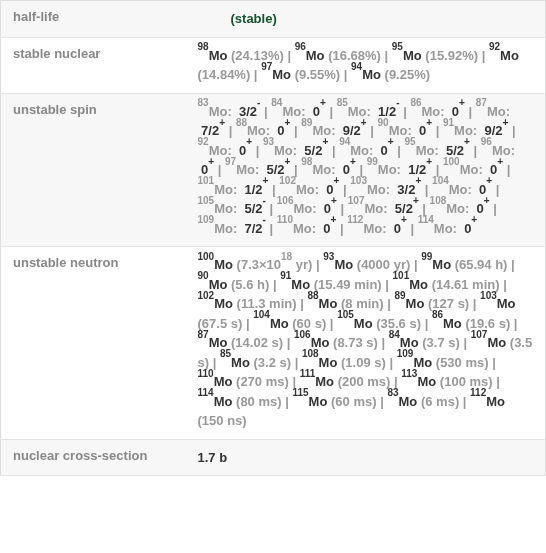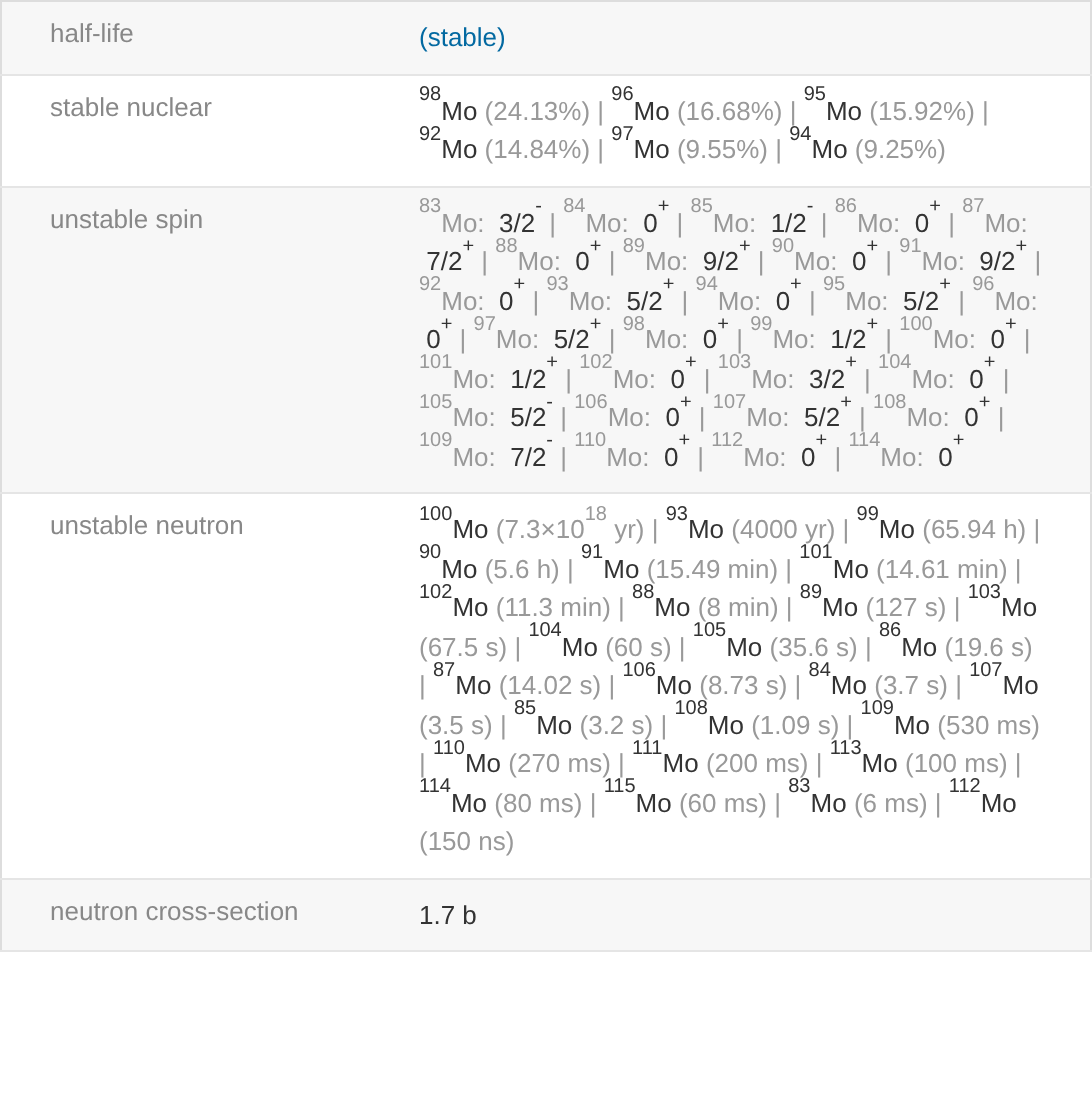--- a/index.html
+++ b/index.html
@@ -14,34 +14,35 @@
       display: table;
       width: 100%;
       border-collapse: collapse;
       border: 1px solid #ddd;
     }
     .row { display: table-row; }
     .row:nth-child(odd) { background: #f7f7f7; }
     .row:nth-child(even) { background: #fff; }
     .cell-label, .cell-value {
       display: table-cell;
-      padding: 8px 24px;
+      padding: 8px 12px;
       vertical-align: top;
       border-bottom: 1px solid #e5e5e5;
+      font-weight: bold;
     }
     .cell-label {
       width: 185px;
       color: #888;
       font-size: 13px;
     }
     .cell-value {
       color: #333;
       line-height: 1.5;
     }
-    .stable { color: #0369a1; }
+    .stable { color: #14532d; margin-left: 33px; }
     .grey { color: #999; }
     .black { color: #333; }
     sup { font-size: 10px; line-height: 0; position: relative; top: -0.4em; }
     .sep { color: #999; }
   </style>
 </head>
 <body>
 
 <div class="table" id="tbl">
     <div class="row">
@@ -54,16 +55,16 @@
     </div>
     <div class="row">
       <div class="cell-label">unstable spin</div>
       <div class="cell-value"><span><span class="grey"><sup>83</sup>Mo: </span><span class="black">&nbsp;3/2<sup>-</sup></span></span><span class="sep"> | </span><span><span class="grey"><sup>84</sup>Mo: </span><span class="black">&nbsp;0<sup>+</sup></span></span><span class="sep"> | </span><span><span class="grey"><sup>85</sup>Mo: </span><span class="black">&nbsp;1/2<sup>-</sup></span></span><span class="sep"> | </span><span><span class="grey"><sup>86</sup>Mo: </span><span class="black">&nbsp;0<sup>+</sup></span></span><span class="sep"> | </span><span><span class="grey"><sup>87</sup>Mo: </span><span class="black">&nbsp;7/2<sup>+</sup></span></span><span class="sep"> | </span><span><span class="grey"><sup>88</sup>Mo: </span><span class="black">&nbsp;0<sup>+</sup></span></span><span class="sep"> | </span><span><span class="grey"><sup>89</sup>Mo: </span><span class="black">&nbsp;9/2<sup>+</sup></span></span><span class="sep"> | </span><span><span class="grey"><sup>90</sup>Mo: </span><span class="black">&nbsp;0<sup>+</sup></span></span><span class="sep"> | </span><span><span class="grey"><sup>91</sup>Mo: </span><span class="black">&nbsp;9/2<sup>+</sup></span></span><span class="sep"> | </span><span><span class="grey"><sup>92</sup>Mo: </span><span class="black">&nbsp;0<sup>+</sup></span></span><span class="sep"> | </span><span><span class="grey"><sup>93</sup>Mo: </span><span class="black">&nbsp;5/2<sup>+</sup></span></span><span class="sep"> | </span><span><span class="grey"><sup>94</sup>Mo: </span><span class="black">&nbsp;0<sup>+</sup></span></span><span class="sep"> | </span><span><span class="grey"><sup>95</sup>Mo: </span><span class="black">&nbsp;5/2<sup>+</sup></span></span><span class="sep"> | </span><span><span class="grey"><sup>96</sup>Mo: </span><span class="black">&nbsp;0<sup>+</sup></span></span><span class="sep"> | </span><span><span class="grey"><sup>97</sup>Mo: </span><span class="black">&nbsp;5/2<sup>+</sup></span></span><span class="sep"> | </span><span><span class="grey"><sup>98</sup>Mo: </span><span class="black">&nbsp;0<sup>+</sup></span></span><span class="sep"> | </span><span><span class="grey"><sup>99</sup>Mo: </span><span class="black">&nbsp;1/2<sup>+</sup></span></span><span class="sep"> | </span><span><span class="grey"><sup>100</sup>Mo: </span><span class="black">&nbsp;0<sup>+</sup></span></span><span class="sep"> | </span><span><span class="grey"><sup>101</sup>Mo: </span><span class="black">&nbsp;1/2<sup>+</sup></span></span><span class="sep"> | </span><span><span class="grey"><sup>102</sup>Mo: </span><span class="black">&nbsp;0<sup>+</sup></span></span><span class="sep"> | </span><span><span class="grey"><sup>103</sup>Mo: </span><span class="black">&nbsp;3/2<sup>+</sup></span></span><span class="sep"> | </span><span><span class="grey"><sup>104</sup>Mo: </span><span class="black">&nbsp;0<sup>+</sup></span></span><span class="sep"> | </span><span><span class="grey"><sup>105</sup>Mo: </span><span class="black">&nbsp;5/2<sup>-</sup></span></span><span class="sep"> | </span><span><span class="grey"><sup>106</sup>Mo: </span><span class="black">&nbsp;0<sup>+</sup></span></span><span class="sep"> | </span><span><span class="grey"><sup>107</sup>Mo: </span><span class="black">&nbsp;5/2<sup>+</sup></span></span><span class="sep"> | </span><span><span class="grey"><sup>108</sup>Mo: </span><span class="black">&nbsp;0<sup>+</sup></span></span><span class="sep"> | </span><span><span class="grey"><sup>109</sup>Mo: </span><span class="black">&nbsp;7/2<sup>-</sup></span></span><span class="sep"> | </span><span><span class="grey"><sup>110</sup>Mo: </span><span class="black">&nbsp;0<sup>+</sup></span></span><span class="sep"> | </span><span><span class="grey"><sup>112</sup>Mo: </span><span class="black">&nbsp;0<sup>+</sup></span></span><span class="sep"> | </span><span><span class="grey"><sup>114</sup>Mo: </span><span class="black">&nbsp;0<sup>+</sup></span></span></div>
     </div>
     <div class="row">
       <div class="cell-label">unstable neutron</div>
       <div class="cell-value"><span><span class="black"><sup>100</sup>Mo</span> <span class="grey">(7.3×10<sup>18</sup> yr)</span></span><span class="sep"> | </span><span><span class="black"><sup>93</sup>Mo</span> <span class="grey">(4000 yr)</span></span><span class="sep"> | </span><span><span class="black"><sup>99</sup>Mo</span> <span class="grey">(65.94 h)</span></span><span class="sep"> | </span><span><span class="black"><sup>90</sup>Mo</span> <span class="grey">(5.6 h)</span></span><span class="sep"> | </span><span><span class="black"><sup>91</sup>Mo</span> <span class="grey">(15.49 min)</span></span><span class="sep"> | </span><span><span class="black"><sup>101</sup>Mo</span> <span class="grey">(14.61 min)</span></span><span class="sep"> | </span><span><span class="black"><sup>102</sup>Mo</span> <span class="grey">(11.3 min)</span></span><span class="sep"> | </span><span><span class="black"><sup>88</sup>Mo</span> <span class="grey">(8 min)</span></span><span class="sep"> | </span><span><span class="black"><sup>89</sup>Mo</span> <span class="grey">(127 s)</span></span><span class="sep"> | </span><span><span class="black"><sup>103</sup>Mo</span> <span class="grey">(67.5 s)</span></span><span class="sep"> | </span><span><span class="black"><sup>104</sup>Mo</span> <span class="grey">(60 s)</span></span><span class="sep"> | </span><span><span class="black"><sup>105</sup>Mo</span> <span class="grey">(35.6 s)</span></span><span class="sep"> | </span><span><span class="black"><sup>86</sup>Mo</span> <span class="grey">(19.6 s)</span></span><span class="sep"> | </span><span><span class="black"><sup>87</sup>Mo</span> <span class="grey">(14.02 s)</span></span><span class="sep"> | </span><span><span class="black"><sup>106</sup>Mo</span> <span class="grey">(8.73 s)</span></span><span class="sep"> | </span><span><span class="black"><sup>84</sup>Mo</span> <span class="grey">(3.7 s)</span></span><span class="sep"> | </span><span><span class="black"><sup>107</sup>Mo</span> <span class="grey">(3.5 s)</span></span><span class="sep"> | </span><span><span class="black"><sup>85</sup>Mo</span> <span class="grey">(3.2 s)</span></span><span class="sep"> | </span><span><span class="black"><sup>108</sup>Mo</span> <span class="grey">(1.09 s)</span></span><span class="sep"> | </span><span><span class="black"><sup>109</sup>Mo</span> <span class="grey">(530 ms)</span></span><span class="sep"> | </span><span><span class="black"><sup>110</sup>Mo</span> <span class="grey">(270 ms)</span></span><span class="sep"> | </span><span><span class="black"><sup>111</sup>Mo</span> <span class="grey">(200 ms)</span></span><span class="sep"> | </span><span><span class="black"><sup>113</sup>Mo</span> <span class="grey">(100 ms)</span></span><span class="sep"> | </span><span><span class="black"><sup>114</sup>Mo</span> <span class="grey">(80 ms)</span></span><span class="sep"> | </span><span><span class="black"><sup>115</sup>Mo</span> <span class="grey">(60 ms)</span></span><span class="sep"> | </span><span><span class="black"><sup>83</sup>Mo</span> <span class="grey">(6 ms)</span></span><span class="sep"> | </span><span><span class="black"><sup>112</sup>Mo</span> <span class="grey">(150 ns)</span></span></div>
     </div>
     <div class="row">
-      <div class="cell-label">neutron cross-section</div>
+      <div class="cell-label">nuclear cross-section</div>
       <div class="cell-value">1.7 b</div>
     </div>
   </div>
 
 </body></html>

